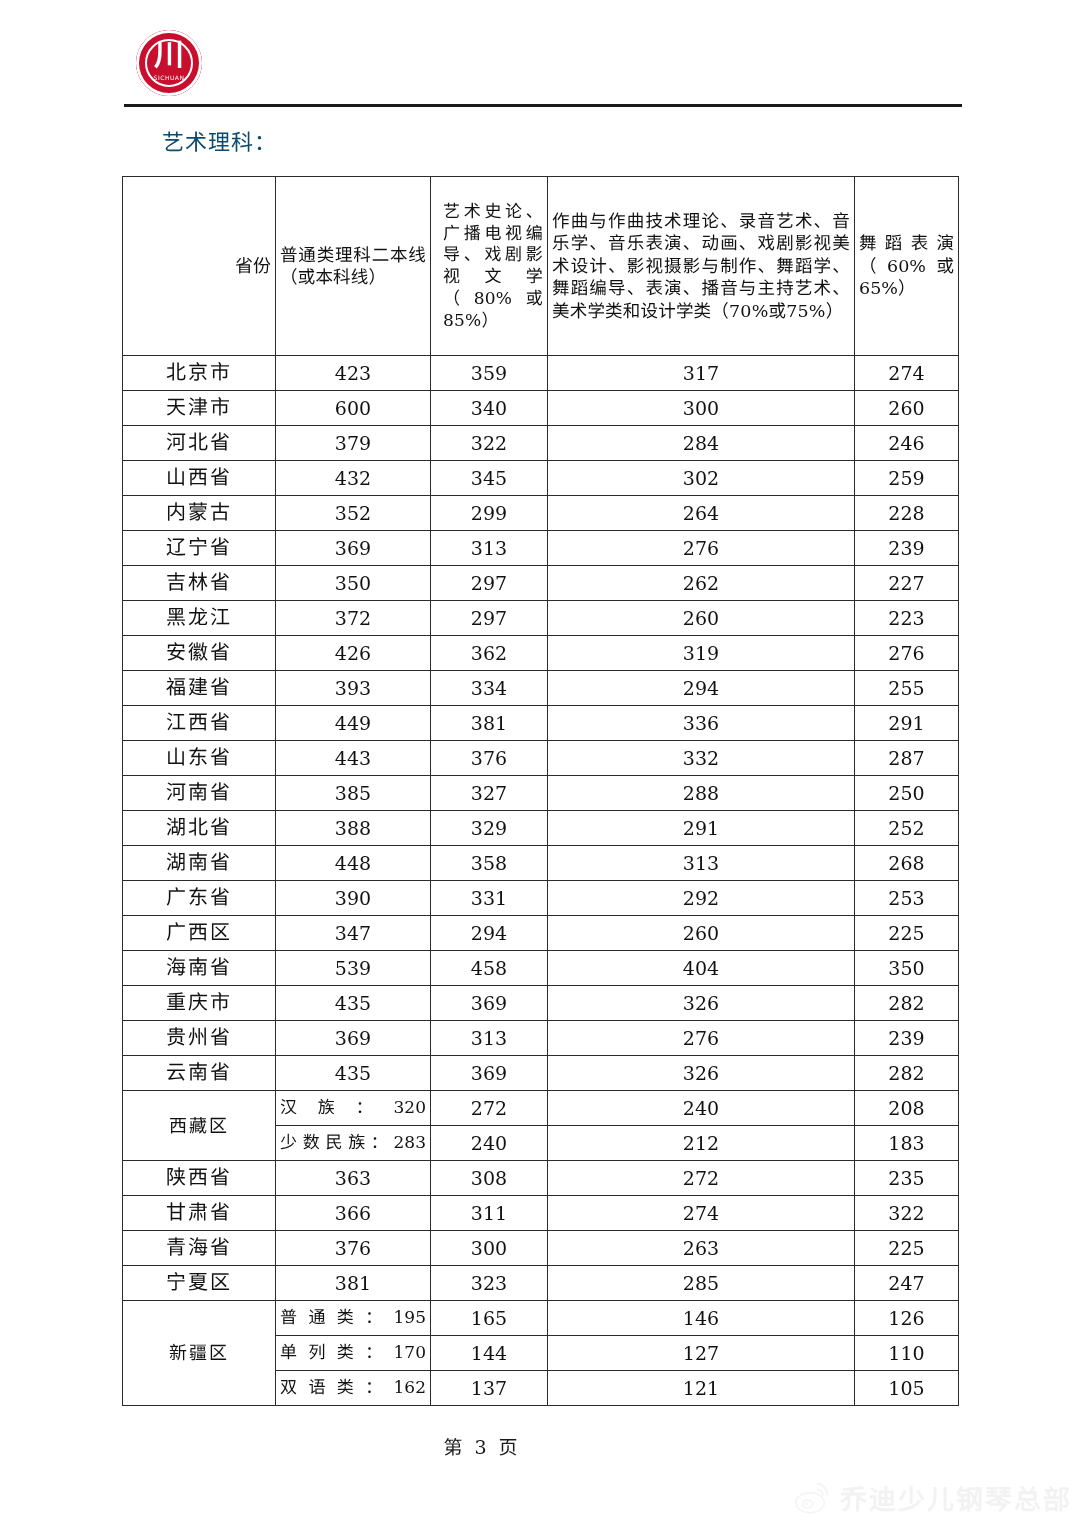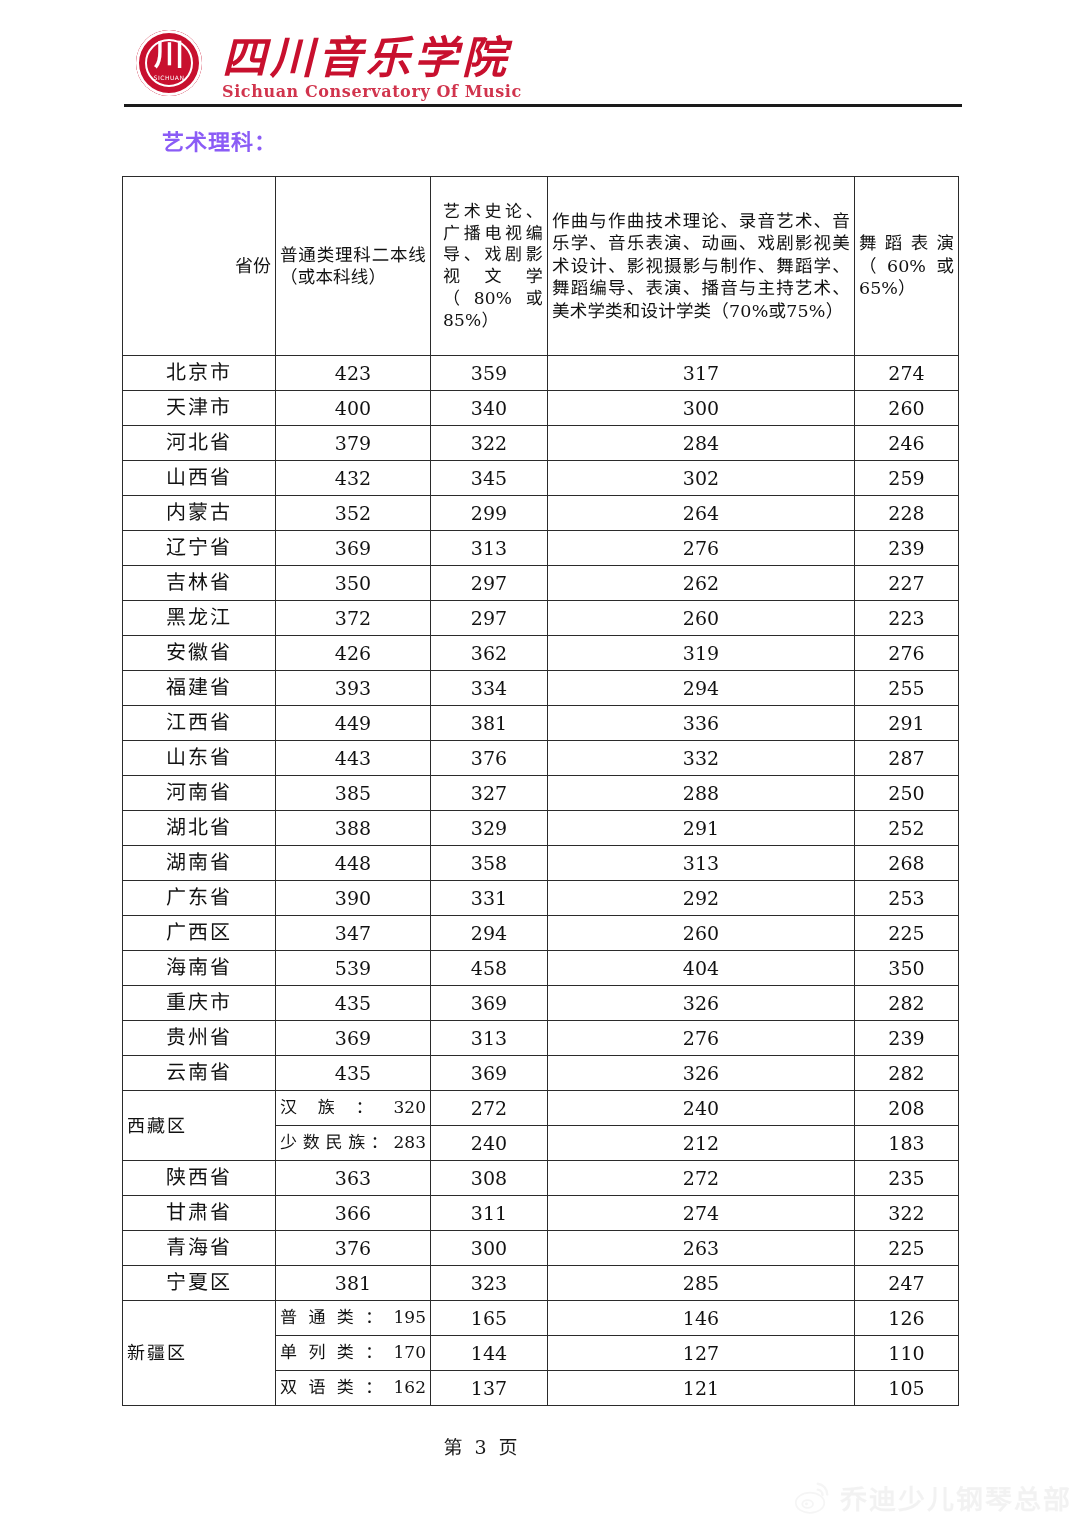--- a/index.html
+++ b/index.html
@@ -107,22 +107,22 @@
     background: #1a1a1a;
   }
 
   
   .section-title {
     position: absolute;
     left: 162px;
     top: 124px;
     font-family: "DejaVu Sans", "Liberation Sans", sans-serif;
     font-size: 22px;
-    font-weight: bold;
-    color: #8b5cf6;
+    font-weight: normal;
+    color: #0c4a6e;
     letter-spacing: 1px;
   }
 
   
   .score-table-wrap {
     position: absolute;
     left: 122px;
     top: 176px;
     width: 836px;
   }
@@ -185,21 +185,21 @@
   td.label-cell {
     font-size: 17px;
     text-align: justify;
     text-align-last: justify;
     padding: 0 7px;
     letter-spacing: 0;
   }
   td.rowspan-prov {
     font-size: 18px;
     letter-spacing: 2px;
-    text-align: left;
+    text-align: center;
   }
 
   
   .page-footer {
     position: absolute;
     left: 0;
     top: 1432px;
     width: 964px;
     text-align: center;
     font-family: "DejaVu Serif", "Liberation Serif", serif;
@@ -235,24 +235,20 @@
 </head>
 <body>
 
 <div class="page-header">
   <div class="logo-block">
     <div class="logo-seal">
       <div class="ring-outer"></div>
       <div class="ring-inner"></div>
       <div class="seal-glyph">川</div>
       <div class="seal-sub">SICHUAN</div>
-    </div>
-    <div class="logo-text">
-      <div class="logo-cn">四川音乐学院</div>
-      <div class="logo-en">Sichuan  Conservatory  Of  Music</div>
     </div>
   </div>
   <div class="header-rule"></div>
 </div>
 
 <div class="section-title">艺术理科：</div>
 
 <div class="score-table-wrap">
   <table class="score-table">
     <colgroup>
@@ -274,21 +270,21 @@
     <tbody id="table-body">
         <tr>
           <td class="prov-cell">北京市</td>
           <td class="num-cell">423</td>
           <td class="num-cell">359</td>
           <td class="num-cell">317</td>
           <td class="num-cell">274</td>
         </tr>
         <tr>
           <td class="prov-cell">天津市</td>
-          <td class="num-cell">400</td>
+          <td class="num-cell">600</td>
           <td class="num-cell">340</td>
           <td class="num-cell">300</td>
           <td class="num-cell">260</td>
         </tr>
         <tr>
           <td class="prov-cell">河北省</td>
           <td class="num-cell">379</td>
           <td class="num-cell">322</td>
           <td class="num-cell">284</td>
           <td class="num-cell">246</td>

